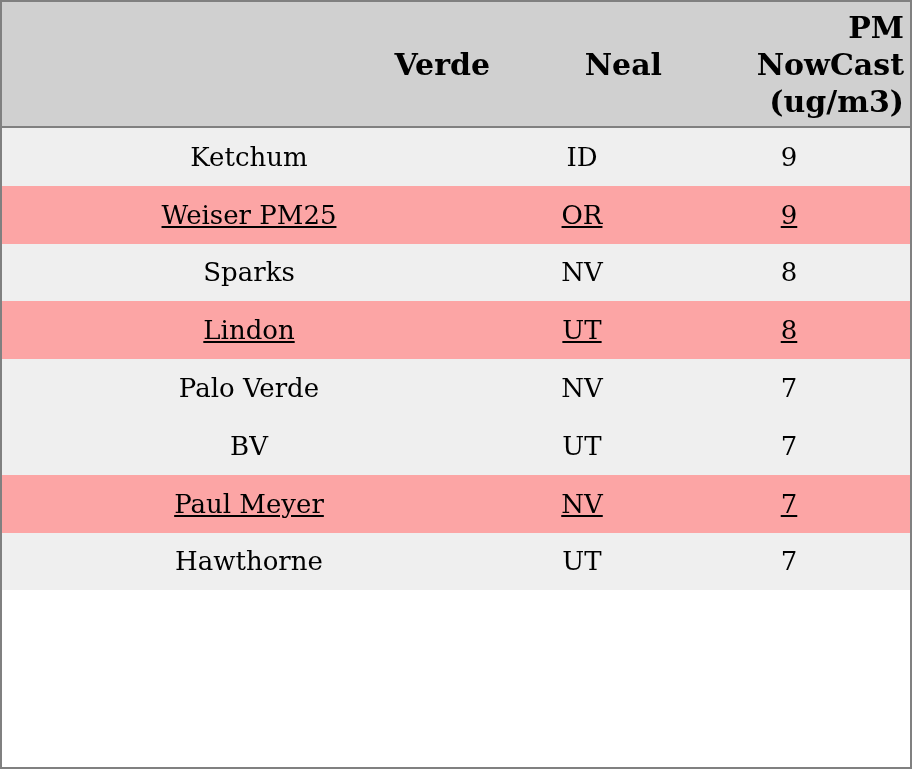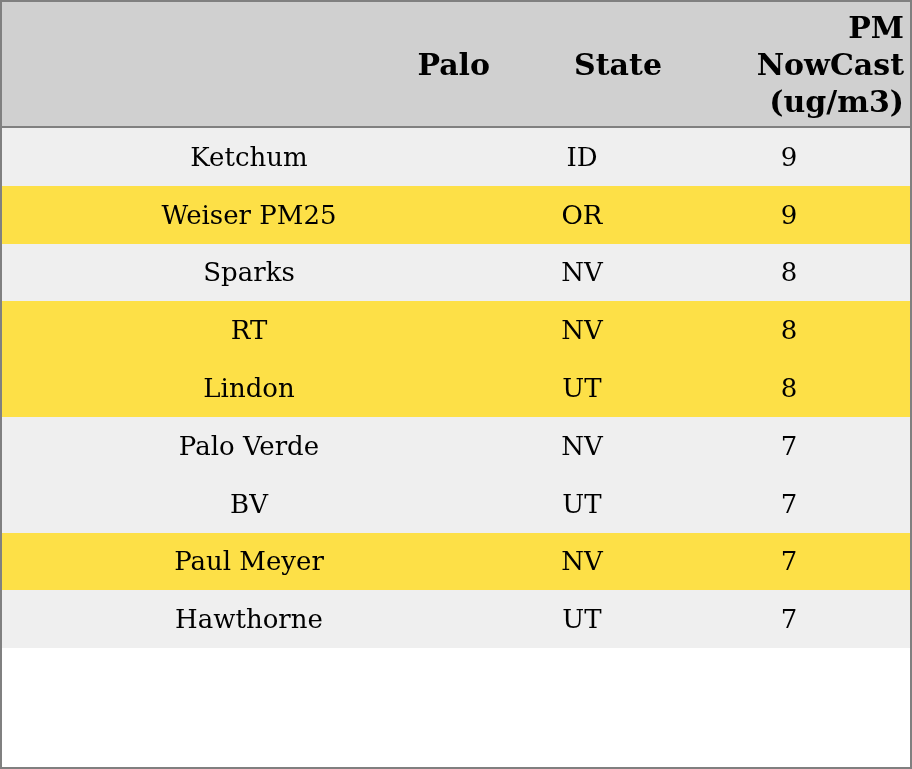--- a/index.html
+++ b/index.html
@@ -39,42 +39,42 @@
   }
   table.pm-table tbody td {
     height: 57.8px;
     text-align: center;
     vertical-align: middle;
     font-size: 26px;
     padding: 0 4px;
     overflow: hidden;
   }
   table.pm-table tbody tr.stripe-odd  { background: #efefef; }
-  table.pm-table tbody tr.stripe-even { background: #fde047; }
+  table.pm-table tbody tr.stripe-even { background: #fca5a5; text-decoration: underline; }
   col.col-site  { width: 494px; }
   col.col-state { width: 172px; }
   col.col-pm    { width: 242px; }
 </style>
 </head>
 <body>
 
 <div class="table-wrap">
   <table class="pm-table">
     <colgroup>
       <col class="col-site">
       <col class="col-state">
       <col class="col-pm">
     </colgroup>
     <thead>
       <tr>
         <th>
-          <span class="hdr-text">Palo</span>
+          <span class="hdr-text">Verde</span>
         </th>
         <th>
-          <span class="hdr-text">State</span>
+          <span class="hdr-text">Neal</span>
         </th>
         <th>
           <span class="hdr-text">PM
 NowCast
 (ug/m3)</span>
         </th>
       </tr>
     </thead>
     <tbody id="table-body">
         <tr class="stripe-odd">
@@ -82,25 +82,20 @@
           <td>ID</td>
           <td>9</td>
         </tr>
         <tr class="stripe-even">
           <td>Weiser PM25</td>
           <td>OR</td>
           <td>9</td>
         </tr>
         <tr class="stripe-odd">
           <td>Sparks</td>
-          <td>NV</td>
-          <td>8</td>
-        </tr>
-        <tr class="stripe-even">
-          <td>RT</td>
           <td>NV</td>
           <td>8</td>
         </tr>
         <tr class="stripe-even">
           <td>Lindon</td>
           <td>UT</td>
           <td>8</td>
         </tr>
         <tr class="stripe-odd">
           <td>Palo Verde</td>

